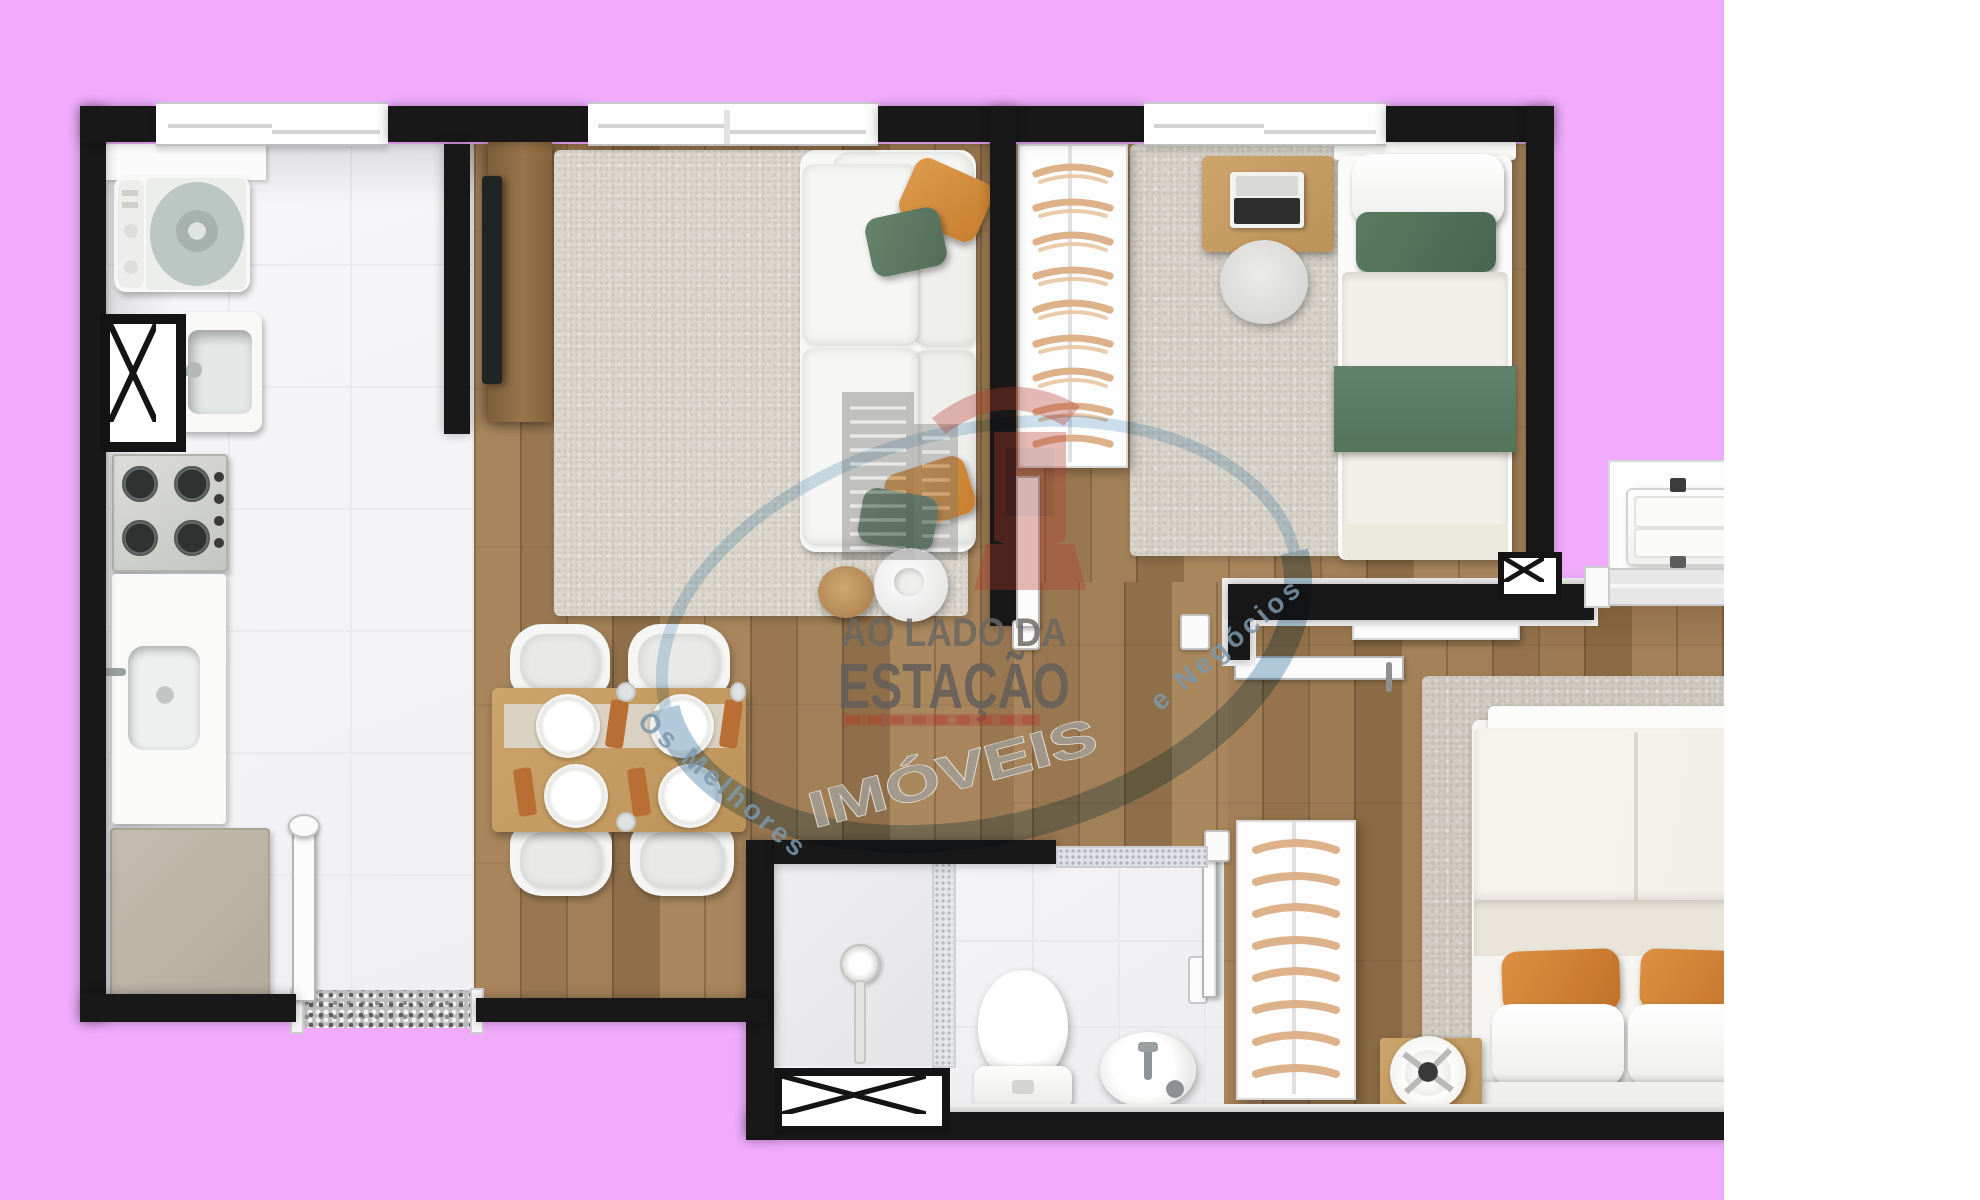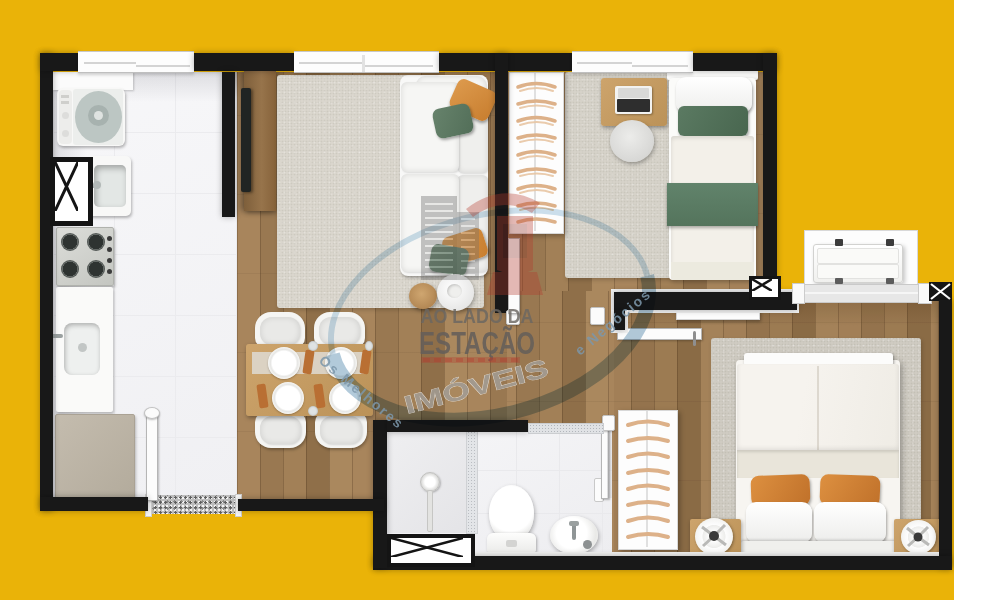--- a/index.html
+++ b/index.html
@@ -1,16 +1,16 @@
 <!DOCTYPE html>
 <html><head><meta charset="utf-8">
 <style>
 html,body{margin:0;padding:0;background:#fff}
 #plan{position:absolute;left:0;top:0}
-#plan{position:relative;width:954px;height:600px;background:#eab308;overflow:hidden;font-family:"Liberation Sans",sans-serif}
+#plan{position:relative;width:862px;height:600px;background:#f0abfc;overflow:hidden;font-family:"Liberation Sans",sans-serif}
 .abs{position:absolute}
 .wall{position:absolute;background:#181818;box-shadow:0 0 6px rgba(0,0,0,.30)}
 .win{position:absolute;background:#fdfdfd;border-top:1px solid #c8c8c8;border-bottom:1px solid #bfbfbf;box-shadow:0 2px 3px rgba(0,0,0,.18)}
 .door{position:absolute;background:#fcfcfc;border:1px solid #b5b5b5;box-shadow:1px 1px 2px rgba(0,0,0,.25)}
 .cap{position:absolute;background:#fbfbfb;border:1px solid #c2c2c2;border-radius:2px;box-shadow:0 1px 2px rgba(0,0,0,.25)}
 .wood{position:absolute;background:
  repeating-linear-gradient(90deg,rgba(45,25,8,.22) 0 1px,rgba(0,0,0,0) 1px 23px),
  repeating-linear-gradient(0deg,rgba(30,18,5,.06) 0 1px,rgba(0,0,0,0) 1px 79px),
  repeating-linear-gradient(90deg,#a8855c 0 23px,#997851 23px 46px,#a28057 46px 69px,#8f6f49 69px 92px,#aa885e 92px 115px);
 }

